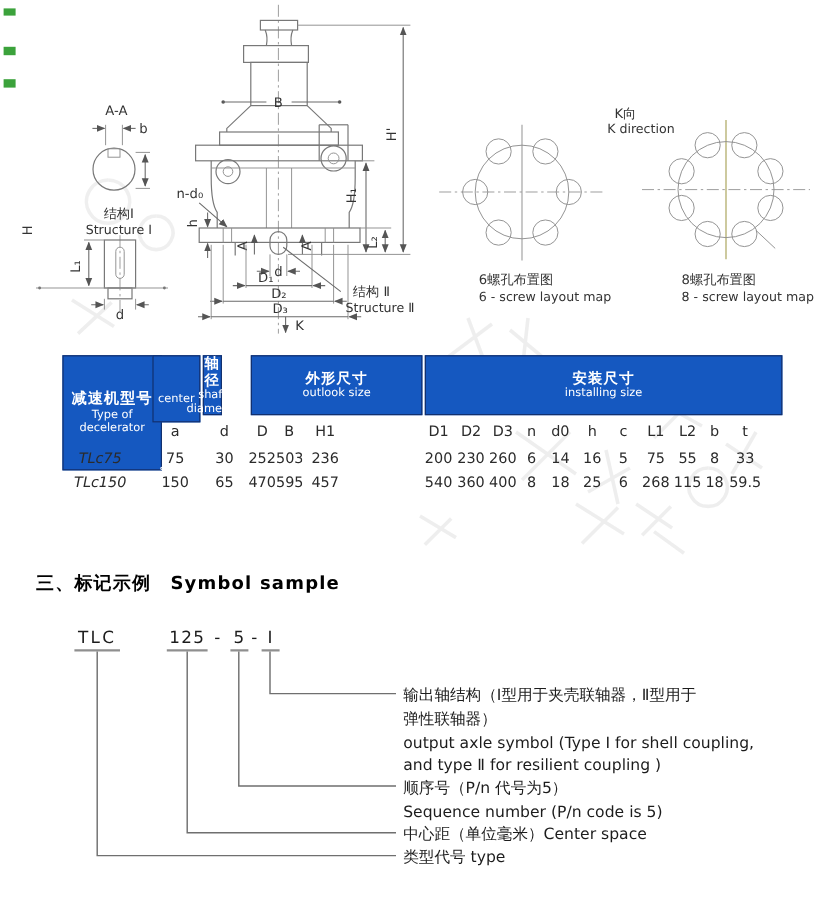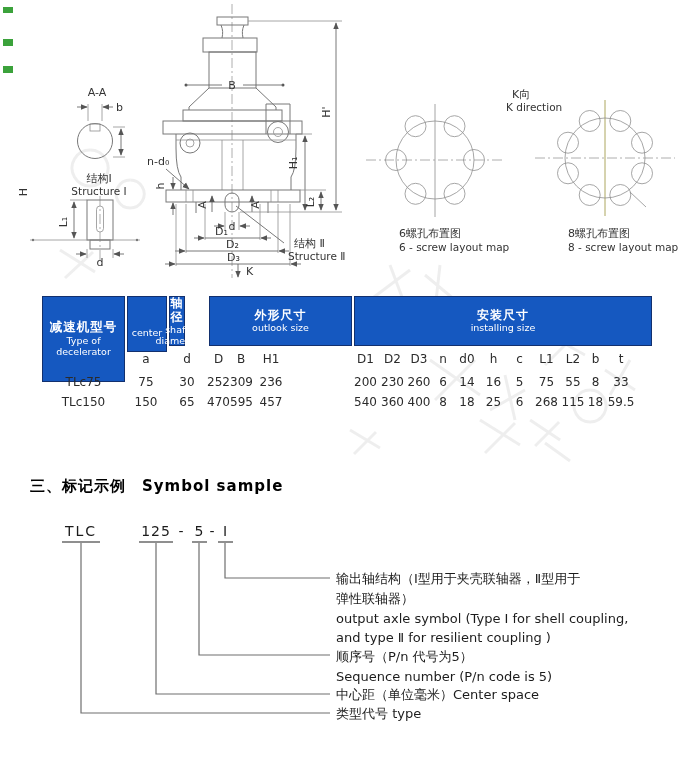--- a/index.html
+++ b/index.html
@@ -16,29 +16,29 @@
   
   .tblwrap{position:absolute;left:42px;top:296px;width:610px;height:160px;z-index:3;}
   .hbox{
     position:absolute;background:#1558c0;color:#fff;display:flex;flex-direction:column;
     align-items:center;justify-content:center;text-align:center;line-height:1.18;
     border:1px solid #12306e;box-sizing:border-box;
   }
   .hbox .cn{font-size:12px;font-weight:700;letter-spacing:1px;}
   .hbox .cnb{font-size:12.5px;font-weight:700;letter-spacing:1px;}
   .hbox .en{font-size:9.5px;font-weight:400;letter-spacing:0;}
-  .hb-model{left:0;top:0;width:83px;height:86px;}
+  .hb-model{left:10px;top:0;width:83px;height:96px;}
   .hb-center{left:85px;top:0;width:40px;height:56px;gap:48px;}
   .hb-shaft{left:127px;top:0;width:16px;height:50px;}
   .hb-outlook{left:167px;top:0;width:143px;height:50px;}
   .hb-install{left:312px;top:0;width:298px;height:50px;}
   table.dim{position:absolute;left:0;top:50px;width:610px;border-collapse:collapse;table-layout:fixed;}
   table.dim td{padding:0;margin:0;text-align:center;font-size:12px;color:#2b2b2b;height:20px;white-space:nowrap;overflow:hidden;}
   table.dim tr.letters td{height:26px;vertical-align:middle;font-size:12px;color:#2b2b2b;}
-  table.dim td.model{font-weight:500;}
+  table.dim td.model{font-weight:500;font-style:italic;}
   
   .sec-title{
     position:absolute;left:30px;top:477px;z-index:3;font-size:15px;font-weight:600;
     color:#000000;letter-spacing:1px;
   }
   #sym{z-index:2;}
 </style>
 </head>
 <body>
 
@@ -315,21 +315,21 @@
         <td>L2</td>
         <td>b</td>
         <td>t</td>
         <td></td>
       </tr>
       <tr>
         <td class="model">TLc75</td>
         <td>75</td>
         <td>30</td>
         <td>252</td>
-        <td>309</td>
+        <td>503</td>
         <td>236</td>
         <td></td>
         <td>200</td>
         <td>230</td>
         <td>260</td>
         <td>6</td>
         <td>14</td>
         <td>16</td>
         <td>5</td>
         <td>75</td>

